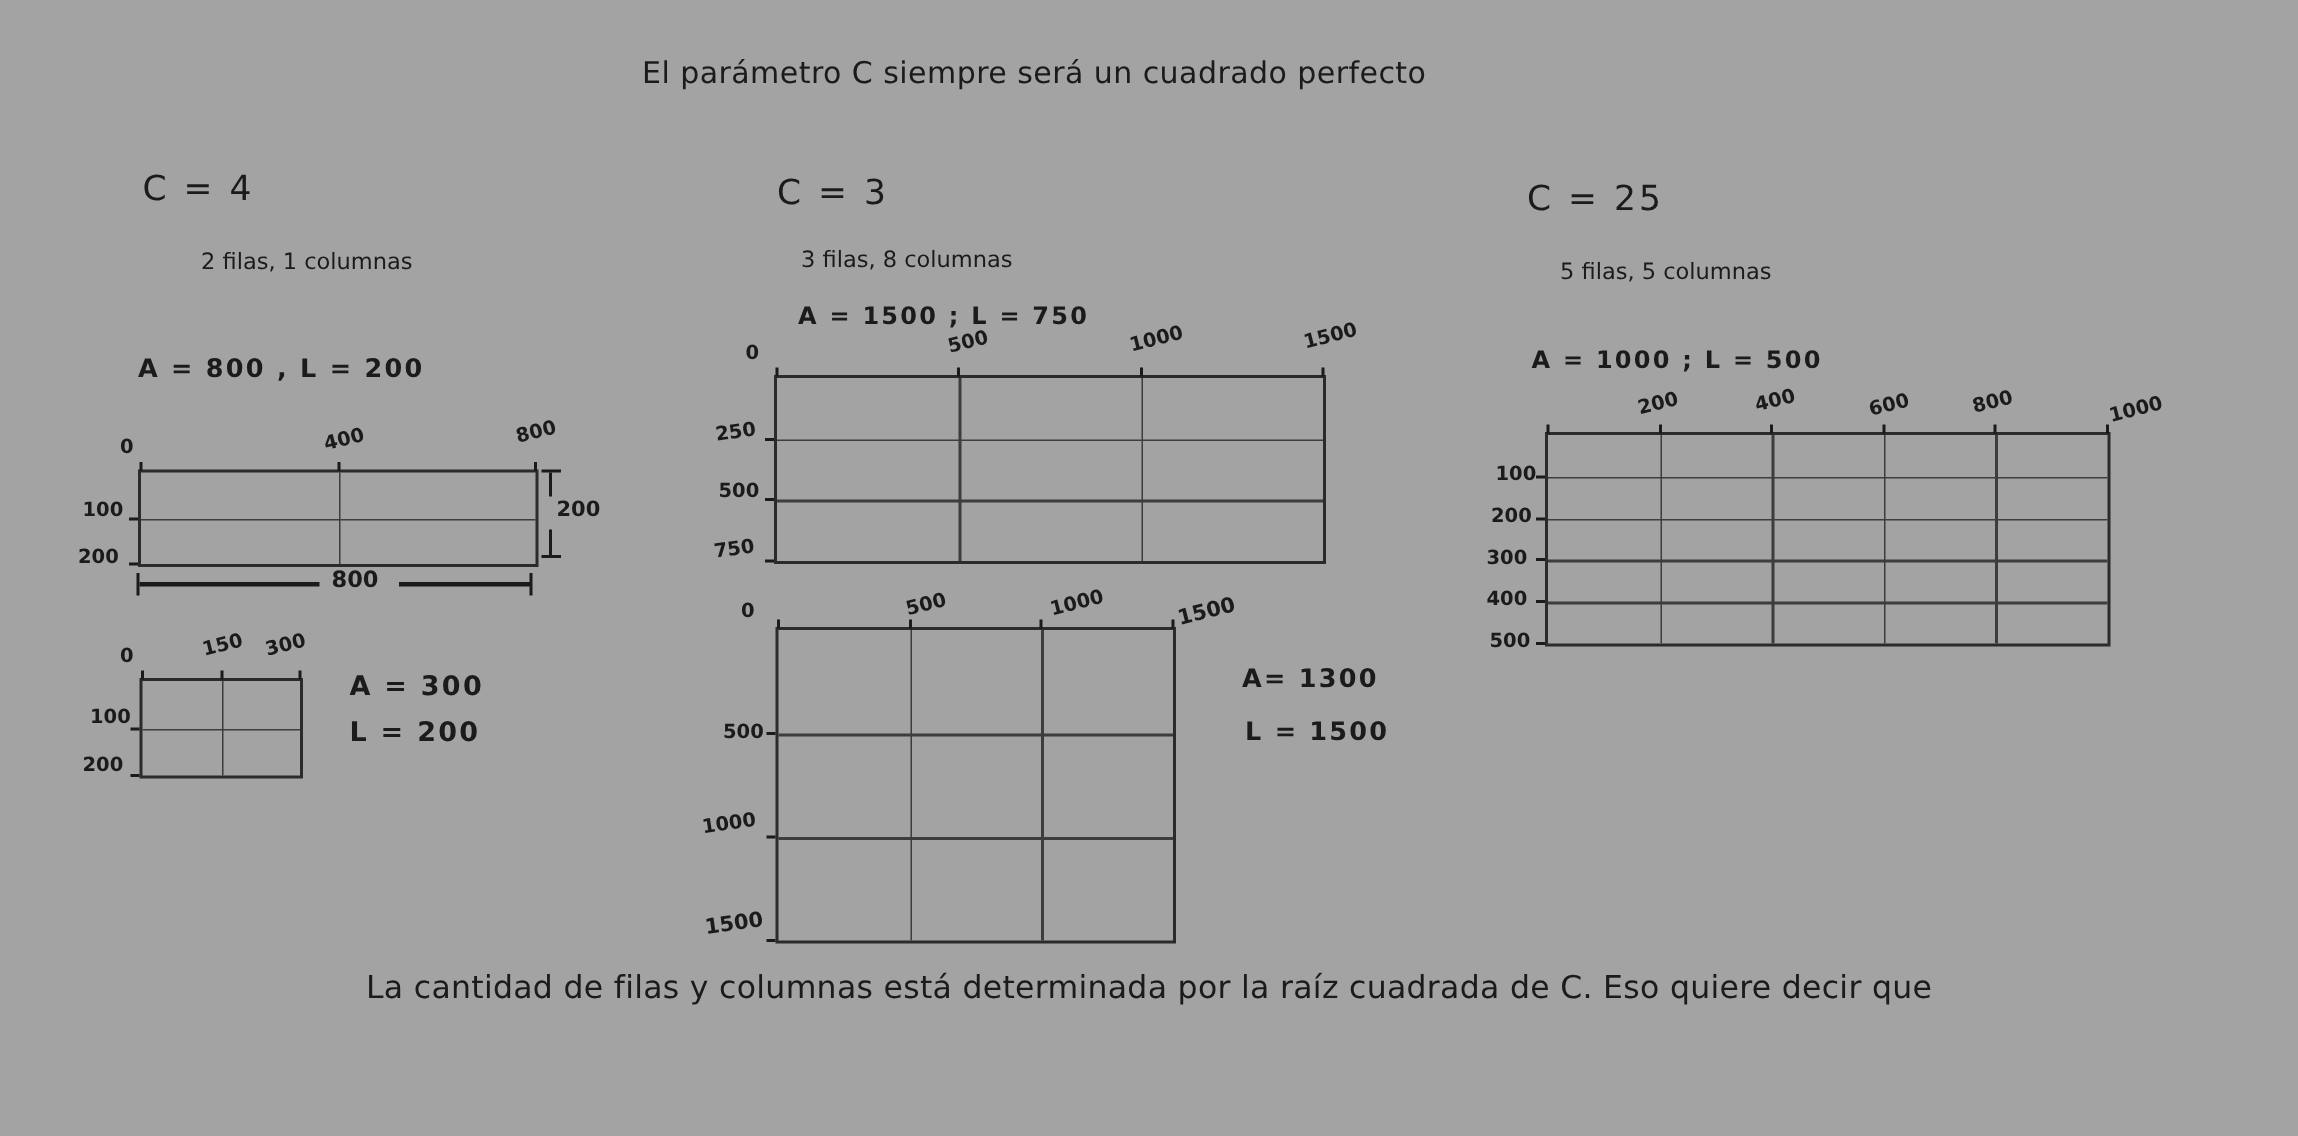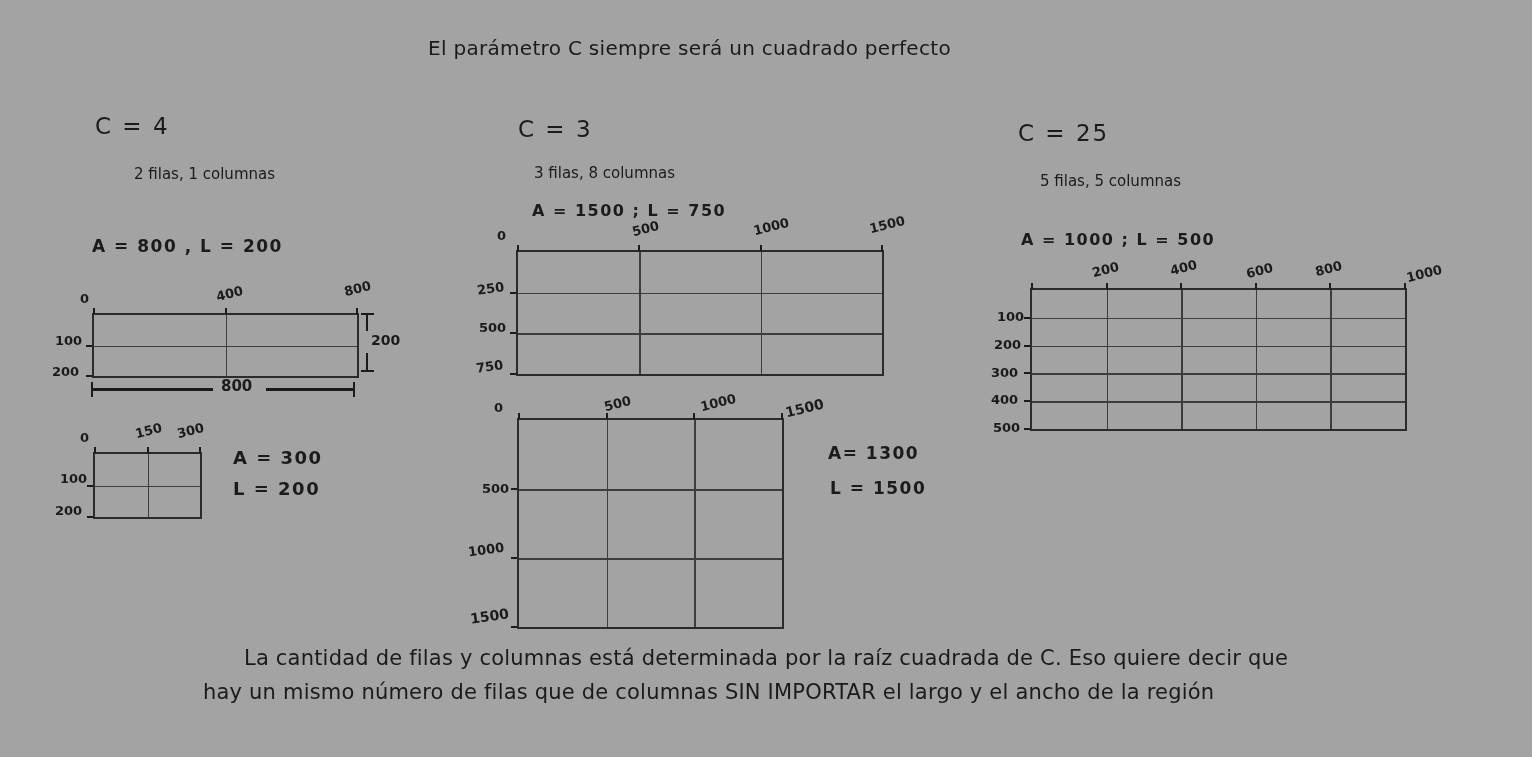--- a/index.html
+++ b/index.html
@@ -158,15 +158,14 @@
   <span class="lbl rot" style="left:1246px;top:263px;">600</span>
   <span class="lbl rot" style="left:1315px;top:261px;">800</span>
   <span class="lbl rot" style="left:1406px;top:266px;">1000</span>
   <span class="lbl" style="left:997px;top:309px;">100</span>
   <span class="lbl" style="left:994px;top:337px;">200</span>
   <span class="lbl" style="left:991px;top:365px;">300</span>
   <span class="lbl" style="left:991px;top:392px;">400</span>
   <span class="lbl" style="left:993px;top:420px;">500</span>
 
   <div class="abs footer" style="left:220px;top:646px;margin-left:24px;">La cantidad de filas y columnas está determinada por la raíz cuadrada de C. Eso quiere decir que</div>
-  <div class="abs footer" style="left:203px;top:680px;">hay un mismo número de filas que de columnas SIN IMPORTAR el largo y el ancho de la región</div>
 
 </div>
 
 </body></html>

